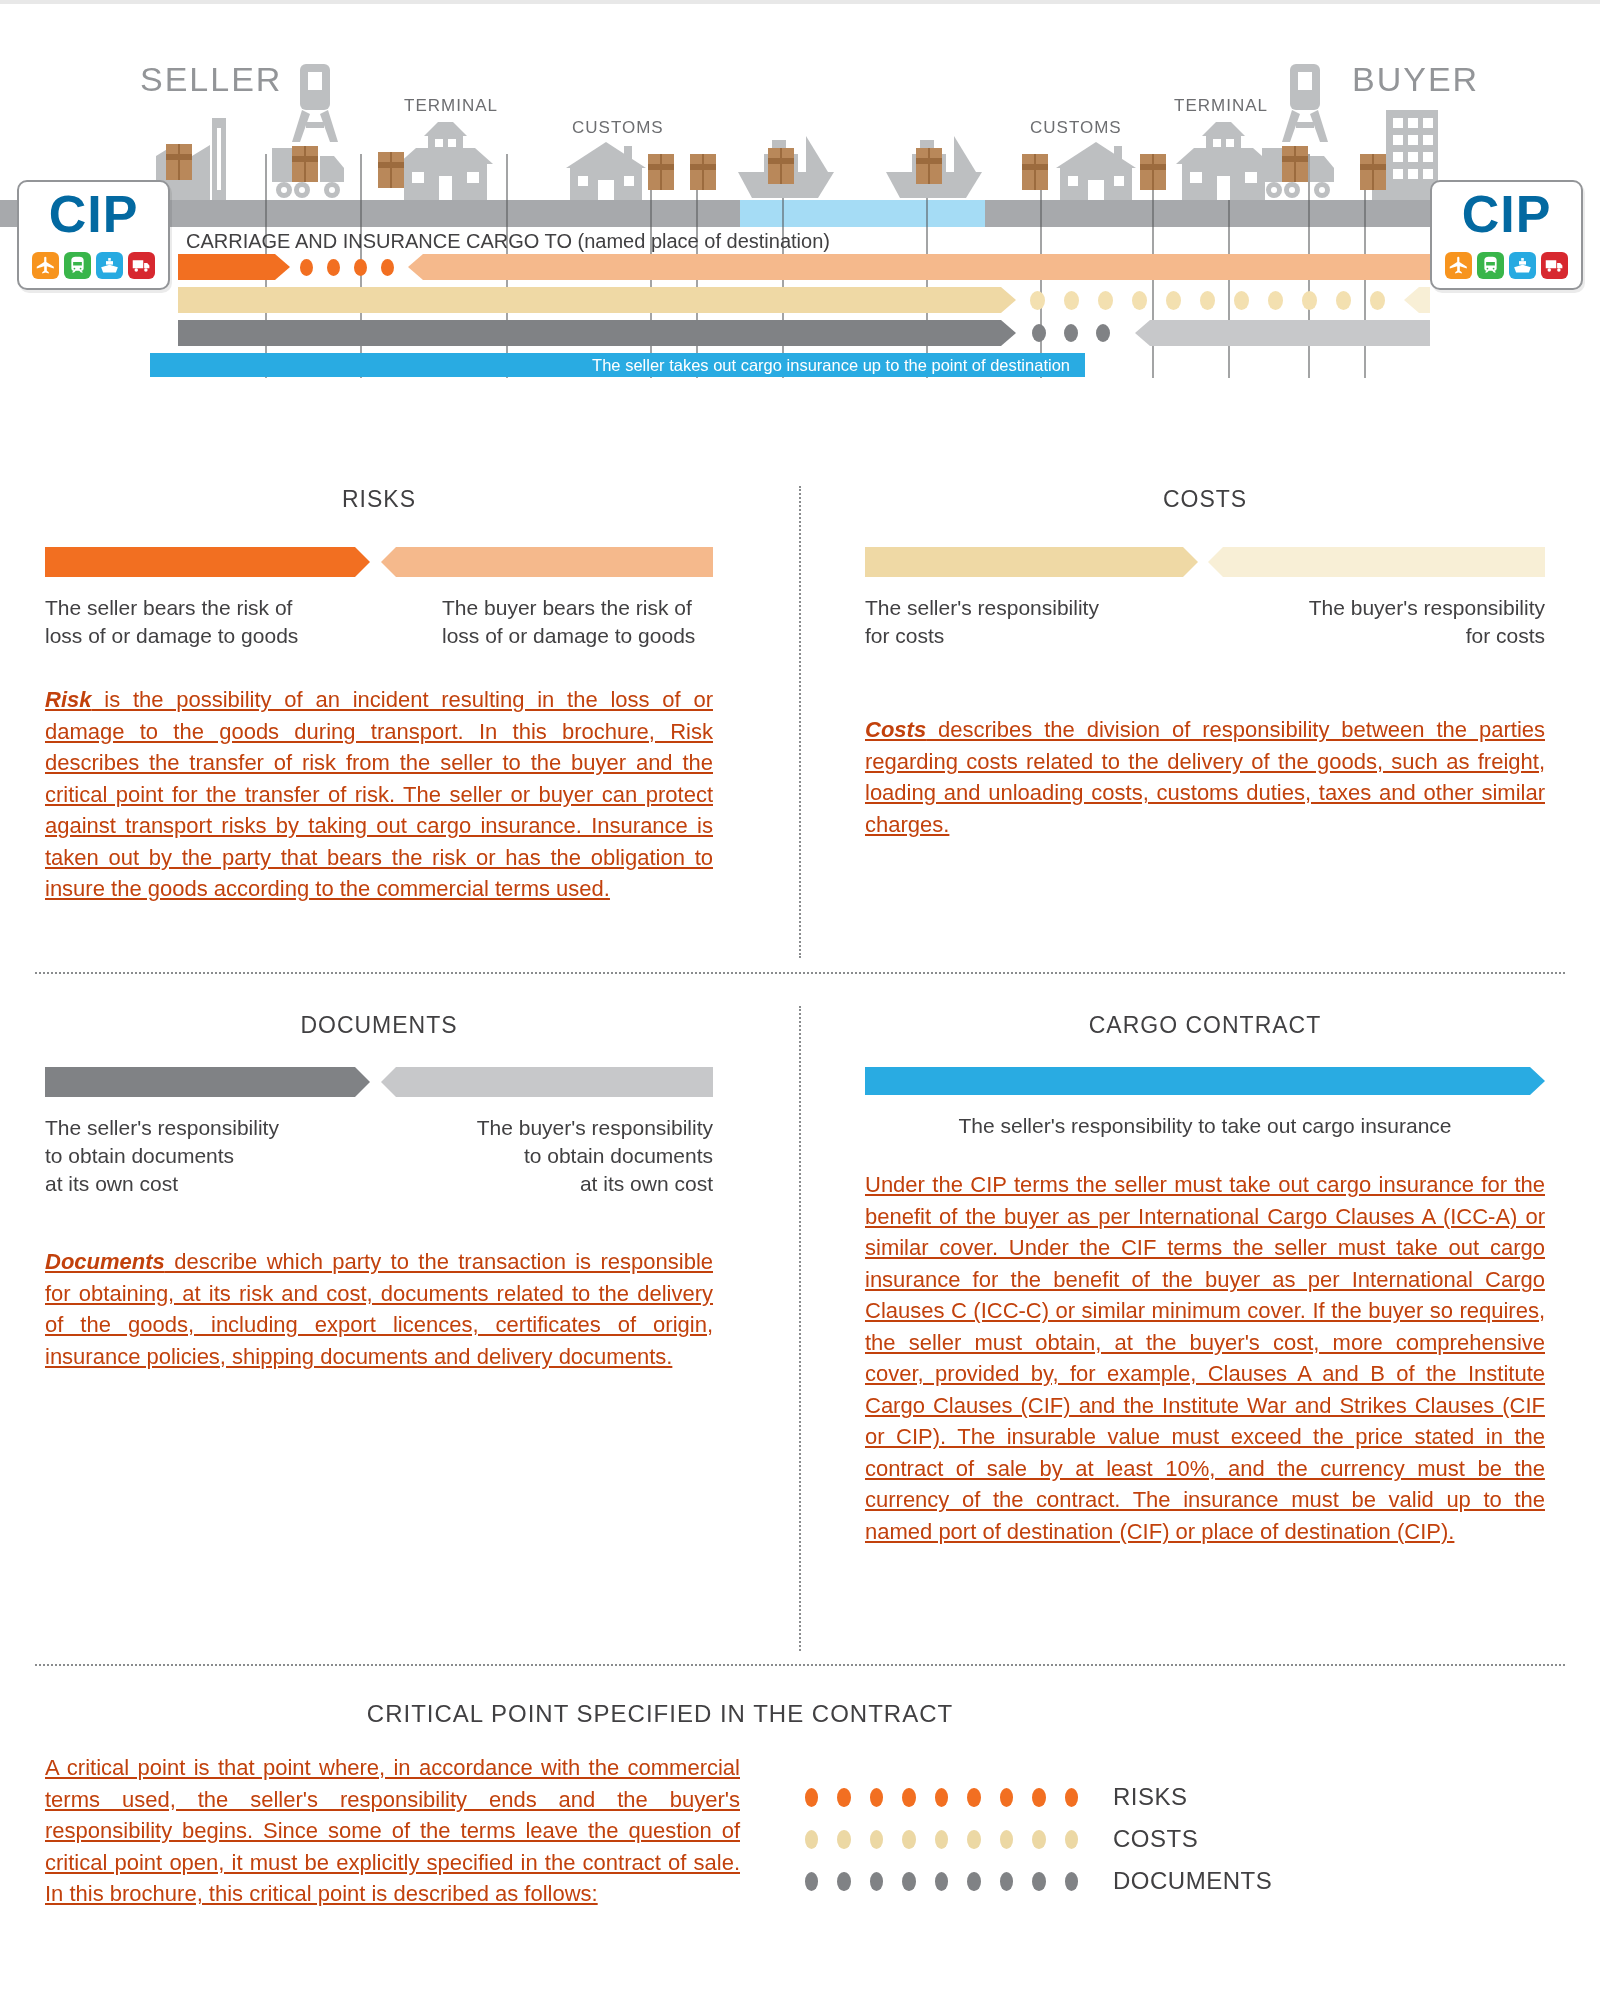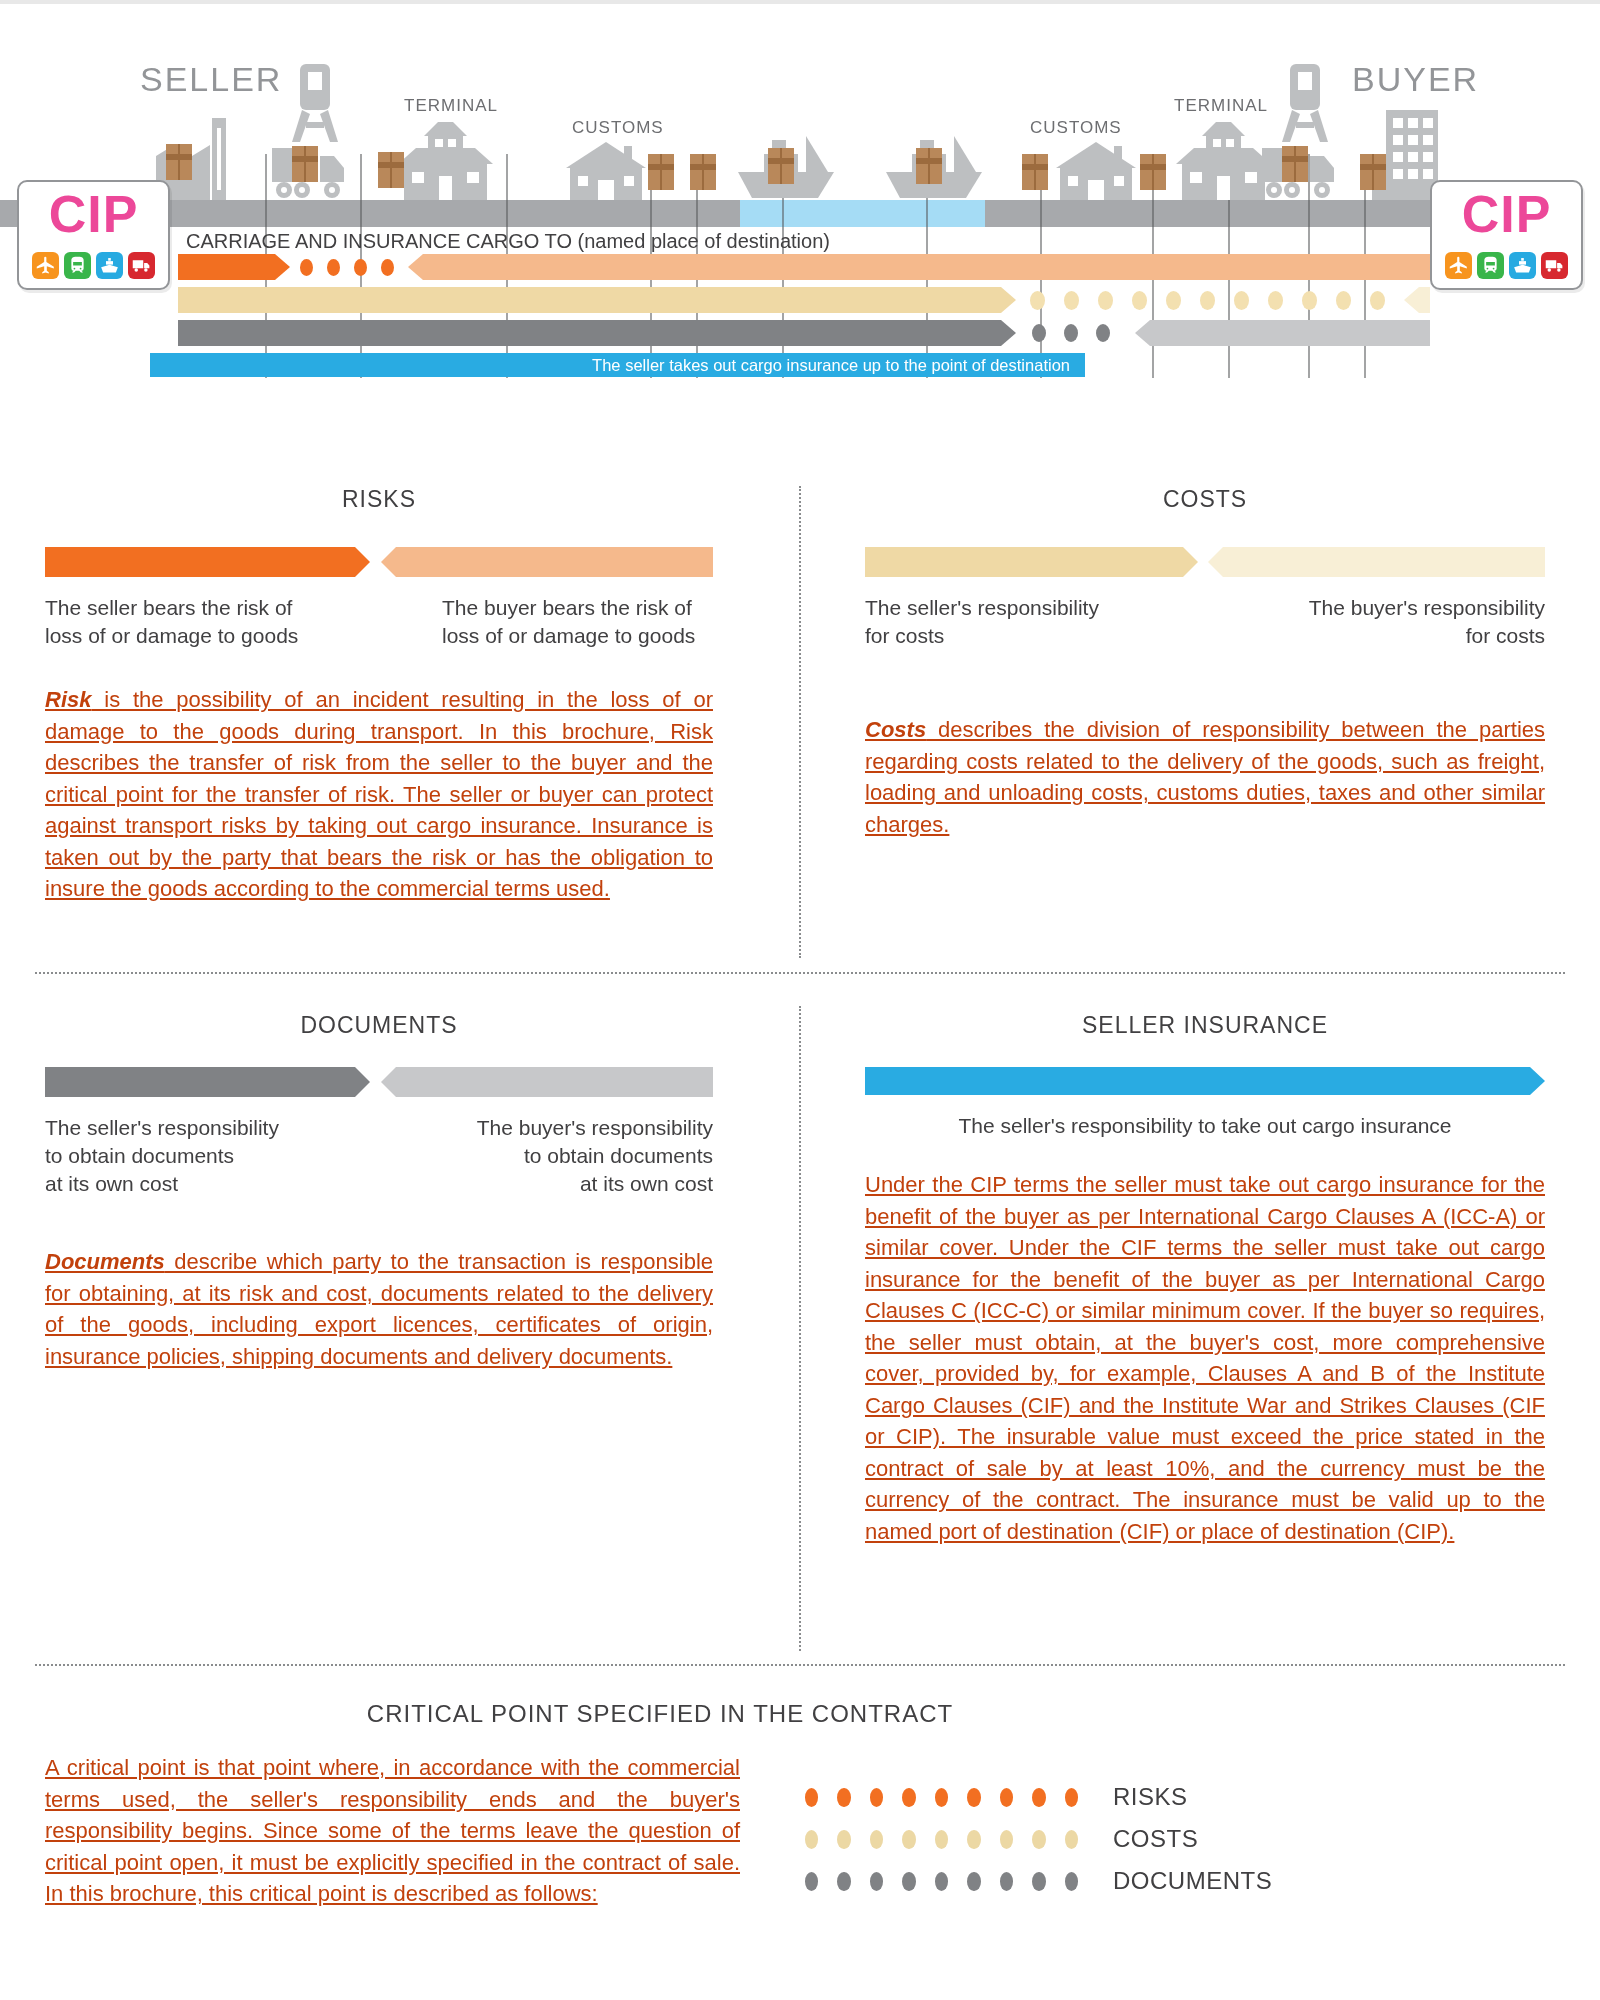--- a/index.html
+++ b/index.html
@@ -12,21 +12,21 @@
   .route-bar { position:absolute; left:0; top:196px; width:1565px; height:27px; background:#a7a9ac; }
   .route-sea { position:absolute; left:740px; top:196px; width:245px; height:27px; background:#a5dcf5; }
   .tick { position:absolute; top:150px; width:2px; height:224px; background:#58595b; opacity:.55; }
 
   .gicon { position:absolute; }
   .box { position:absolute; width:26px; height:36px; background:#b9885a; z-index:4; }
   .box::before { content:""; position:absolute; left:0; right:0; top:10px; height:6px; background:#9c6b3e; }
   .box::after  { content:""; position:absolute; top:0; bottom:0; left:12px; width:2px; background:#9c6b3e; }
 
   .cip-card { position:absolute; width:153px; height:110px; background:#fff; border:2px solid #939598; border-radius:10px; z-index:10; display:flex; flex-direction:column; align-items:center; justify-content:space-between; padding:6px 10px 9px; box-shadow:2px 3px 0 rgba(0,0,0,.08); }
-  .cip-code { font-size:52px; font-weight:bold; letter-spacing:1px; color:#ec4899; line-height:1; }
+  .cip-code { font-size:52px; font-weight:bold; letter-spacing:1px; color:#0369a1; line-height:1; }
   .modes { display:flex; gap:5px; }
   .mode { width:27px; height:27px; border-radius:6px; display:flex; align-items:center; justify-content:center; }
   .mode svg { width:21px; height:21px; }
   .mode.plane { background:#f7941e; } .mode.train { background:#39b54a; }
   .mode.ship  { background:#27aae1; } .mode.truckm{ background:#d7282f; }
 
   .term-name { position:absolute; left:186px; top:226px; font-size:20px; color:#414042; }
 
   .bar { position:absolute; height:26px; }
   .arrow-r { clip-path: polygon(0 0, calc(100% - 15px) 0, 100% 50%, calc(100% - 15px) 100%, 0 100%); }
@@ -347,21 +347,21 @@
   </div>
   <div class="caption" style="left:440px; top:1110px; width:273px; text-align:right;">
     <span>The buyer's responsibility</span>
       <span>to obtain documents</span>
       <span>at its own cost</span>
   </div>
   <p class="body-par" style="left:45px; top:1242px; width:668px;">
     <span class="lead">Documents</span><span> describe which party to the transaction is responsible for obtaining, at its risk and cost, documents related to the delivery of the goods, including export licences, certificates of origin, insurance policies, shipping documents and delivery documents.</span>
   </p>
 
-  <div class="sec-head" style="left:865px; top:1008px; width:680px;">SELLER INSURANCE</div>
+  <div class="sec-head" style="left:865px; top:1008px; width:680px;">CARGO CONTRACT</div>
   <div class="bar arrow-r" style="left:865px; top:1063px; width:680px; height:28px; background:#29abe2;"></div>
   <div class="caption" style="left:865px; top:1108px; width:680px; text-align:center;">
     <span>The seller's responsibility to take out cargo insurance</span>
   </div>
   <p class="body-par" style="left:865px; top:1165px; width:680px;">Under the CIP terms the seller must take out cargo insurance for the benefit of the buyer as per International Cargo Clauses A (ICC-A) or similar cover. Under the CIF terms the seller must take out cargo insurance for the benefit of the buyer as per International Cargo Clauses C (ICC-C) or similar minimum cover. If the buyer so requires, the seller must obtain, at the buyer's cost, more comprehensive cover, provided by, for example, Clauses A and B of the Institute Cargo Clauses (CIF) and the Institute War and Strikes Clauses (CIF or CIP). The insurable value must exceed the price stated in the contract of sale by at least 10%, and the currency must be the currency of the contract. The insurance must be valid up to the named port of destination (CIF) or place of destination (CIP).</p>
 
   <div class="sec-head" style="left:45px; top:1696px; width:1230px; font-size:24px;">CRITICAL POINT SPECIFIED IN THE CONTRACT</div>
   <p class="body-par" style="left:45px; top:1748px; width:695px;">A critical point is that point where, in accordance with the commercial terms used, the seller's responsibility ends and the buyer's responsibility begins. Since some of the terms leave the question of critical point open, it must be explicitly specified in the contract of sale. In this brochure, this critical point is described as follows:</p>
 
   <div class="legend">

